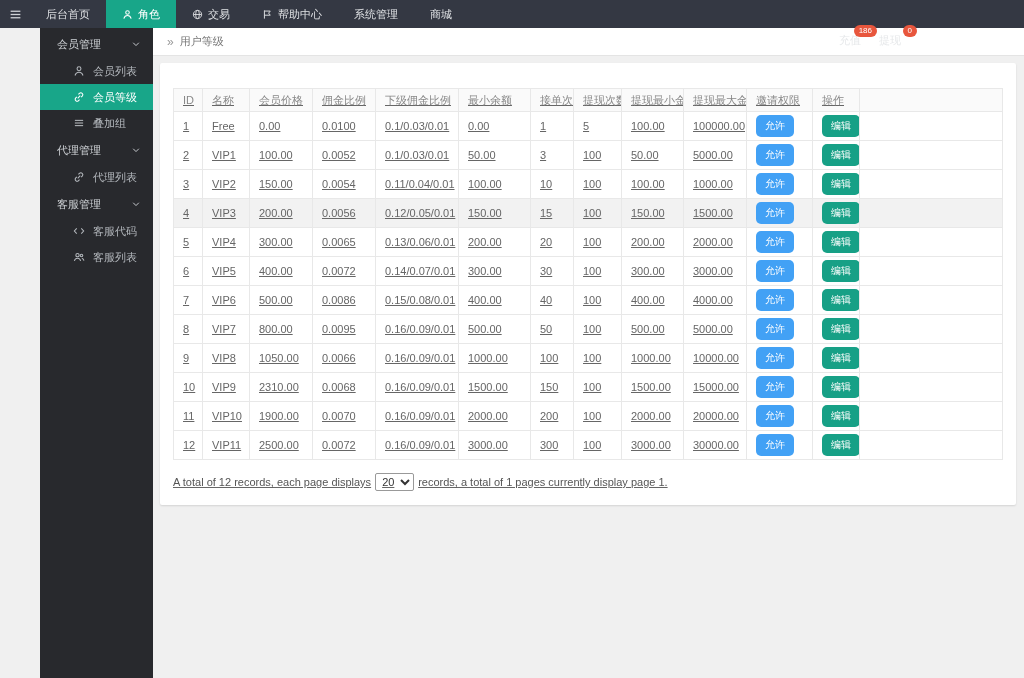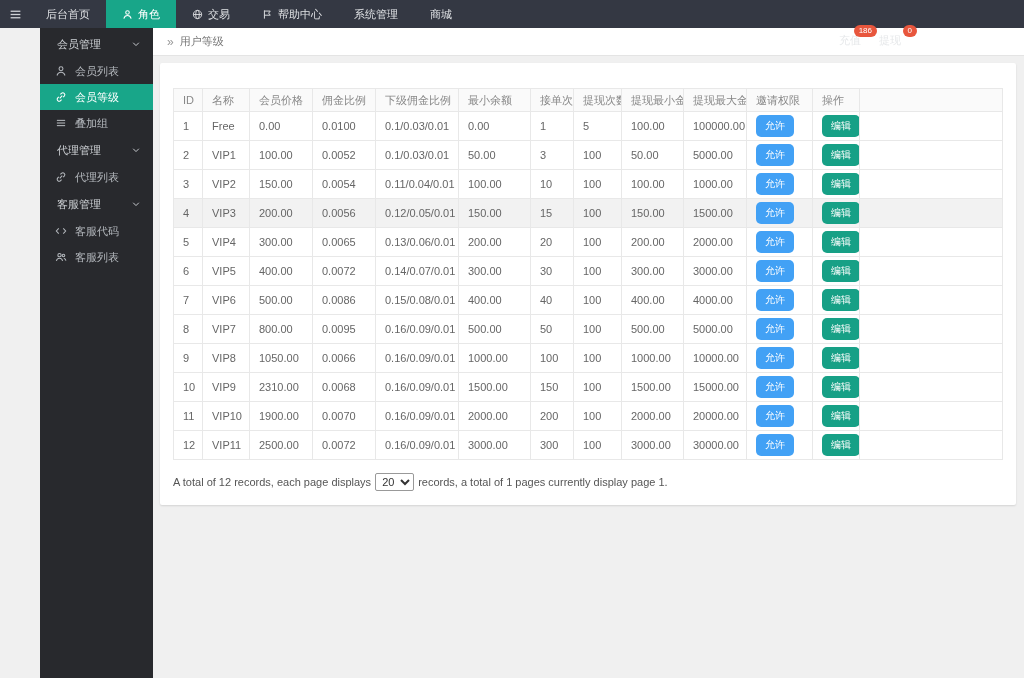--- a/index.html
+++ b/index.html
@@ -26,29 +26,29 @@
   .badge-item{position:relative;font-size:11px;color:#e6e8ea;cursor:pointer;}
   .badge{position:absolute;top:-8px;right:-16px;background:var(--badge);color:#fff;font-size:8px;line-height:1;padding:2px 5px;border-radius:8px;}
   .icon-btn{display:flex;align-items:center;color:#e6e8ea;cursor:pointer;}
   .admin-item{display:flex;align-items:center;gap:4px;font-size:11px;color:#e6e8ea;cursor:pointer;}
   svg.ic{display:block;}
 
   
   .body-wrap{display:flex;flex:1;min-height:0;}
   .sidebar{width:113px;background:var(--sidebar-bg);flex:0 0 113px;padding-top:2px;margin-left:40px;}
   .side-section-header{display:flex;align-items:center;justify-content:space-between;height:28px;padding:0 12px 0 17px;font-size:11px;color:#cfd2d6;cursor:pointer;}
-  .side-item{display:flex;align-items:center;gap:8px;height:26px;padding-left:15px;font-size:11px;color:#b4b8bd;cursor:pointer;}
+  .side-item{display:flex;align-items:center;gap:8px;height:26px;padding-left:33px;font-size:11px;color:#b4b8bd;cursor:pointer;}
   .side-item.active{background:var(--accent);color:#fff;}
   .side-item .ic{flex:0 0 auto;}
 
   
   .main{flex:1;display:flex;flex-direction:column;min-width:0;}
   .breadcrumb-bar{height:28px;background:#fff;border-bottom:1px solid #e4e4e4;display:flex;align-items:center;padding-left:14px;font-size:11px;color:#777;flex:0 0 28px;}
   .breadcrumb-bar .arrow{color:#999;margin-right:6px;font-size:12px;}
-  .content{flex:1;padding:7px 8px 0 7px;overflow:hidden;}
+  .content{flex:1;padding:7px 8px 0 7px;overflow:hidden;text-decoration:underline;}
   .card{background:var(--card-bg);border-radius:2px;box-shadow:0 1px 2px rgba(0,0,0,.12);padding:25px 13px 14px 13px;min-height:434px;}
 
   table{width:100%;border-collapse:collapse;table-layout:fixed;font-size:11px;color:var(--text);}
   th,td{border:1px solid var(--border);padding:0 4px 0 9px;text-align:left;white-space:nowrap;overflow:hidden;}
   thead th{background:var(--thead-bg);color:var(--muted);font-weight:normal;height:23px;}
   tbody td{height:29px;}
   tbody tr.hl{background:#f2f2f2;}
   .btn{border:none;border-radius:5px;color:#fff;font-size:10px;padding:4px 9px;cursor:pointer;font-family:inherit;}
   .btn.blue{background:var(--btn-blue);}
   .btn.green{background:var(--btn-green);}

